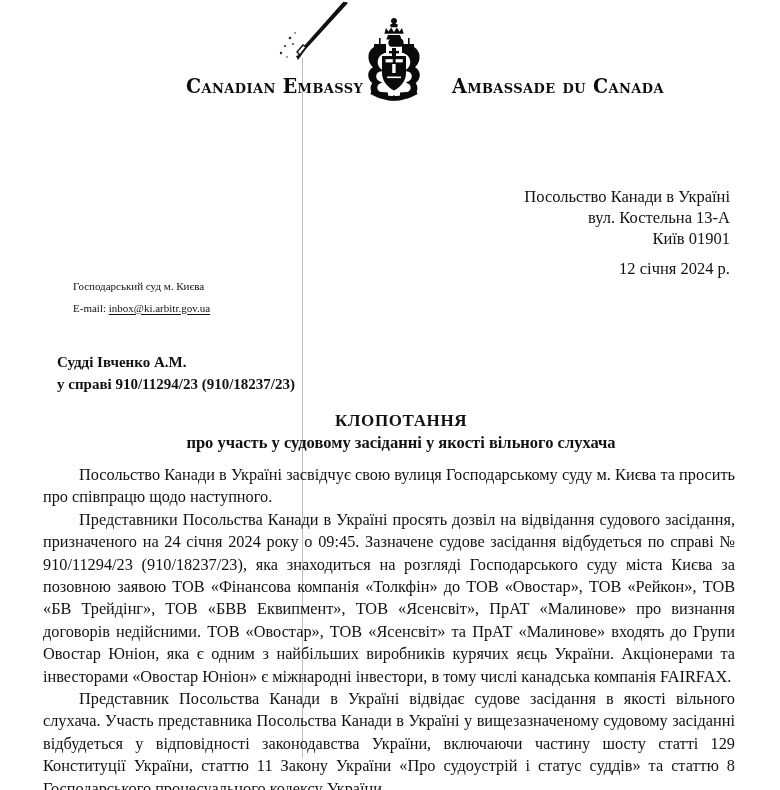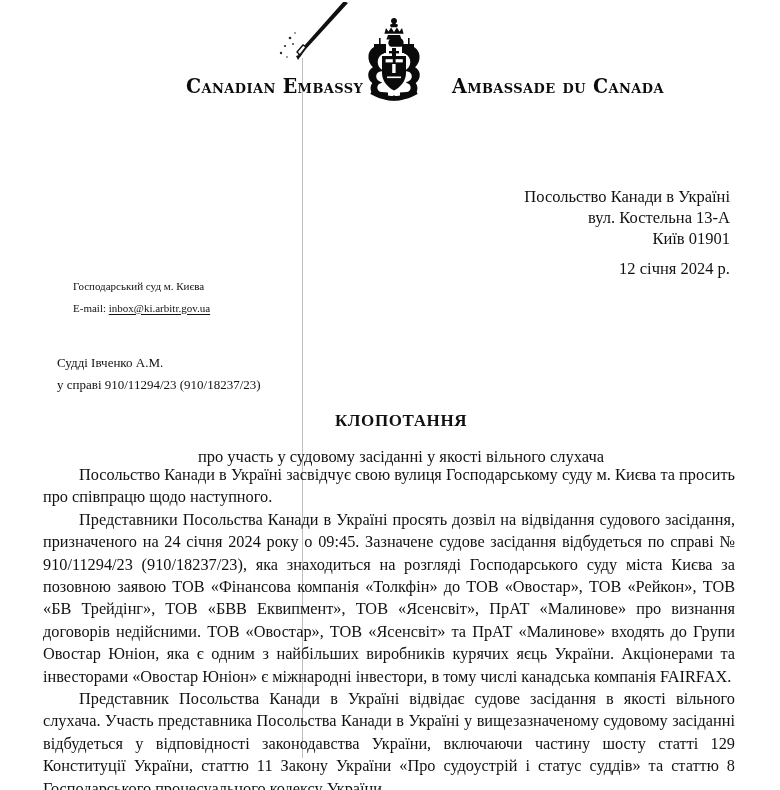--- a/index.html
+++ b/index.html
@@ -115,43 +115,44 @@
     text-decoration: underline;
     text-underline-offset: 2px;
     color: #111111;
     margin-top: 48px;
   }
 
   .judge {
     position: absolute;
     left: 57px;
     top: 352px;
-    font-size: 13px;
+    font-size: 15px;
     line-height: 21.5px;
+    font-weight: bold;
   }
 
   
   .title-block {
     position: absolute;
     left: 56px;
     top: 410px;
     width: 690px;
     text-align: center;
   }
   .doc-title {
     font-size: 17px;
     font-weight: 700;
     letter-spacing: 0.6px;
     line-height: 21px;
   }
   .doc-subtitle {
     font-size: 16.5px;
-    font-weight: 400;
+    font-weight: 700;
     line-height: 22px;
-    margin-top: 15px;
+    margin-top: 1px;
   }
 
   
   .body-text {
     position: absolute;
     left: 43px;
     top: 464px;
     width: 692px;
     font-size: 16.3px;
     line-height: 22.4px;

